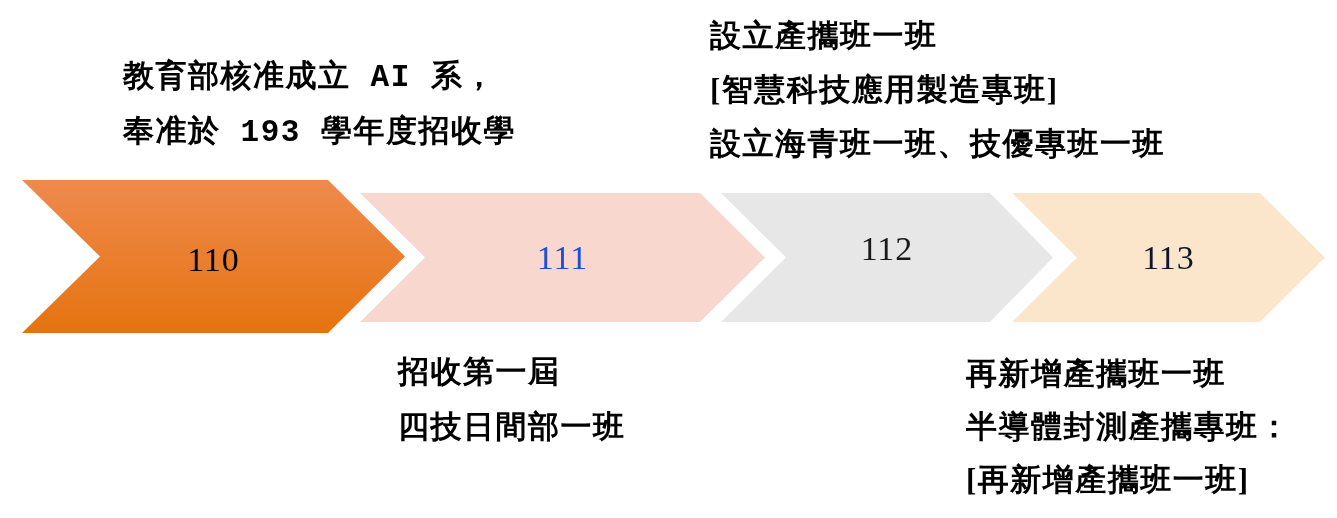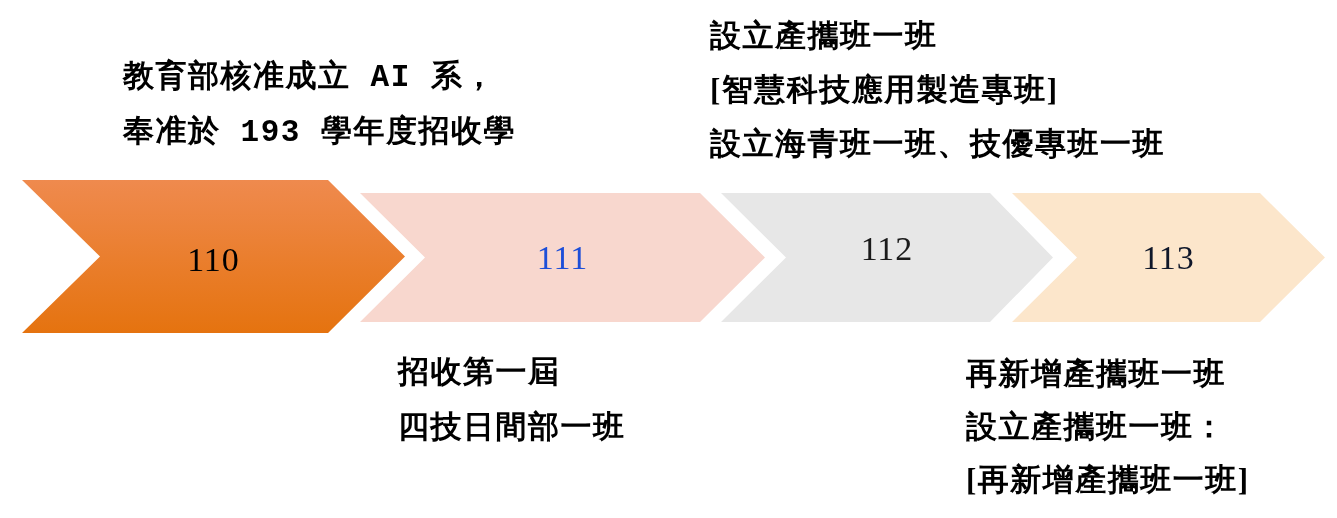--- a/index.html
+++ b/index.html
@@ -85,17 +85,17 @@
   </div>
 
   <div class="note note-above-112">
     <div>設立產攜班一班</div>
     <div>[智慧科技應用製造專班]</div>
     <div>設立海青班一班、技優專班一班</div>
   </div>
 
   <div class="note note-below-113">
     <div>再新增產攜班一班</div>
-    <div>設立產攜班一班：</div>
+    <div>半導體封測產攜專班：</div>
     <div>[再新增產攜班一班]</div>
   </div>
 
 </div>
 
 </body></html>

